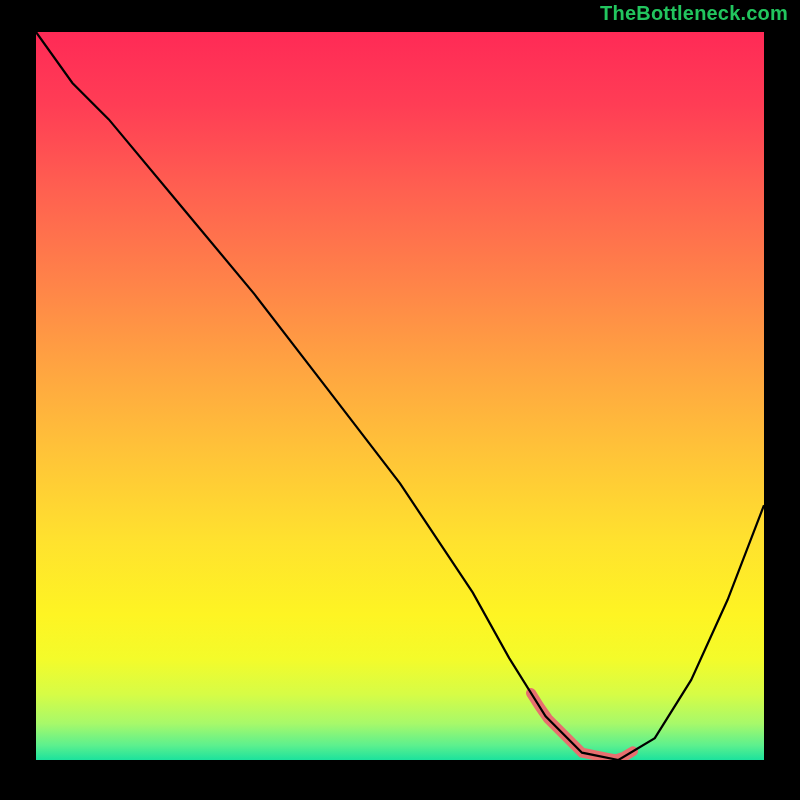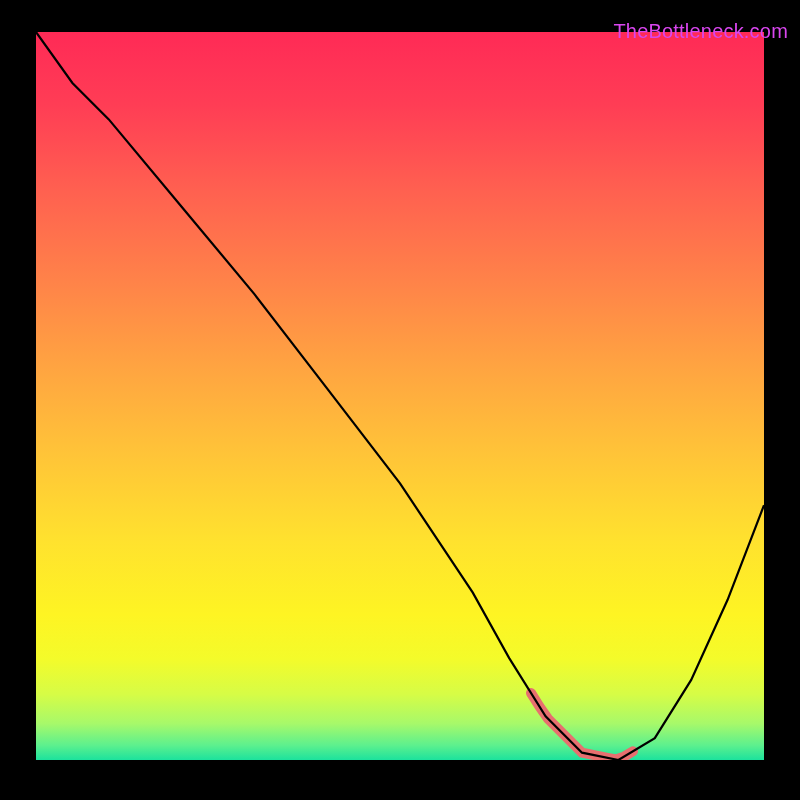--- a/index.html
+++ b/index.html
@@ -5,25 +5,25 @@
   * { margin: 0; padding: 0; box-sizing: border-box; }
   body {
     width: 800px;
     height: 800px;
     background: #000;
     position: relative;
     font-family: Arial, sans-serif;
   }
   .watermark {
     position: absolute;
-    top: 20px;
+    top: 2px;
     right: 12px;
-    color: #d946ef;
+    color: #22c55e;
     font-size: 20px;
-    font-weight: 400;
+    font-weight: 700;
     letter-spacing: 0.2px;
     z-index: 10;
   }
   .plot-area {
     position: absolute;
     left: 36px;
     top: 32px;
     width: 728px;
     height: 728px;
     overflow: hidden;

